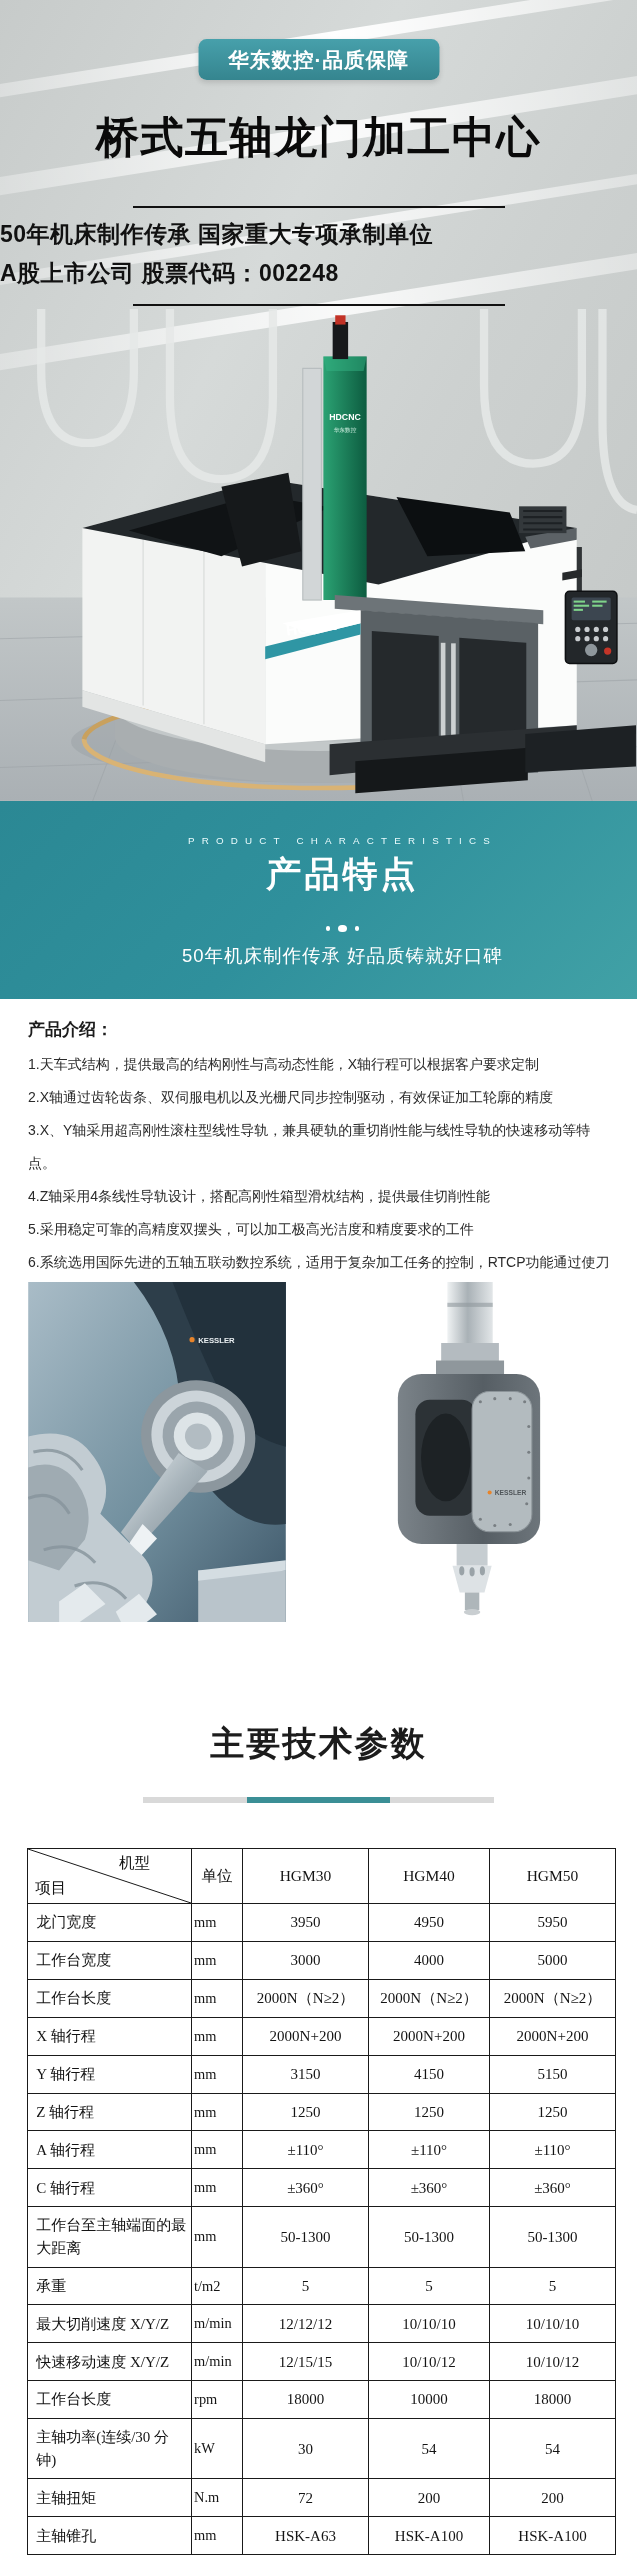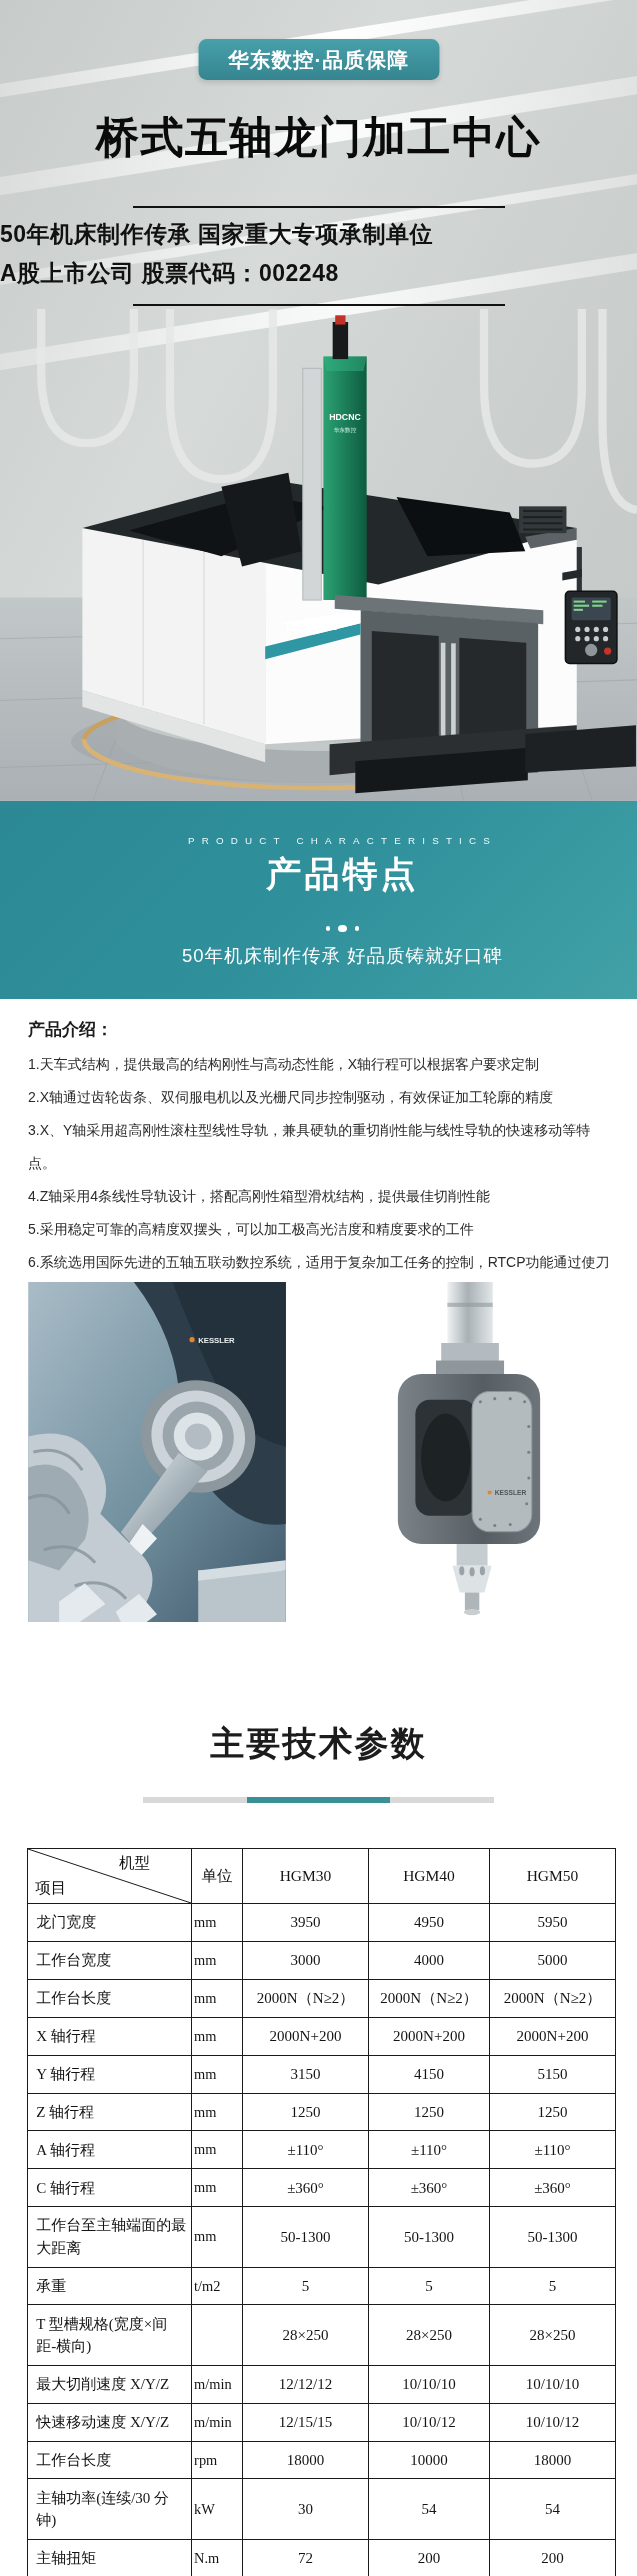--- a/index.html
+++ b/index.html
@@ -429,27 +429,20 @@
             <td class="c-val">50-1300</td>
           </tr>
           <tr>
             <td class="c-label">承重</td>
             <td class="c-unit">t/m2</td>
             <td class="c-val">5</td>
             <td class="c-val">5</td>
             <td class="c-val">5</td>
           </tr>
           <tr>
-            <td class="c-label">T 型槽规格(宽度×间距-横向)</td>
-            <td class="c-unit"></td>
-            <td class="c-val">28×250</td>
-            <td class="c-val">28×250</td>
-            <td class="c-val">28×250</td>
-          </tr>
-          <tr>
             <td class="c-label">最大切削速度 X/Y/Z</td>
             <td class="c-unit">m/min</td>
             <td class="c-val">12/12/12</td>
             <td class="c-val">10/10/10</td>
             <td class="c-val">10/10/10</td>
           </tr>
           <tr>
             <td class="c-label">快速移动速度 X/Y/Z</td>
             <td class="c-unit">m/min</td>
             <td class="c-val">12/15/15</td>

